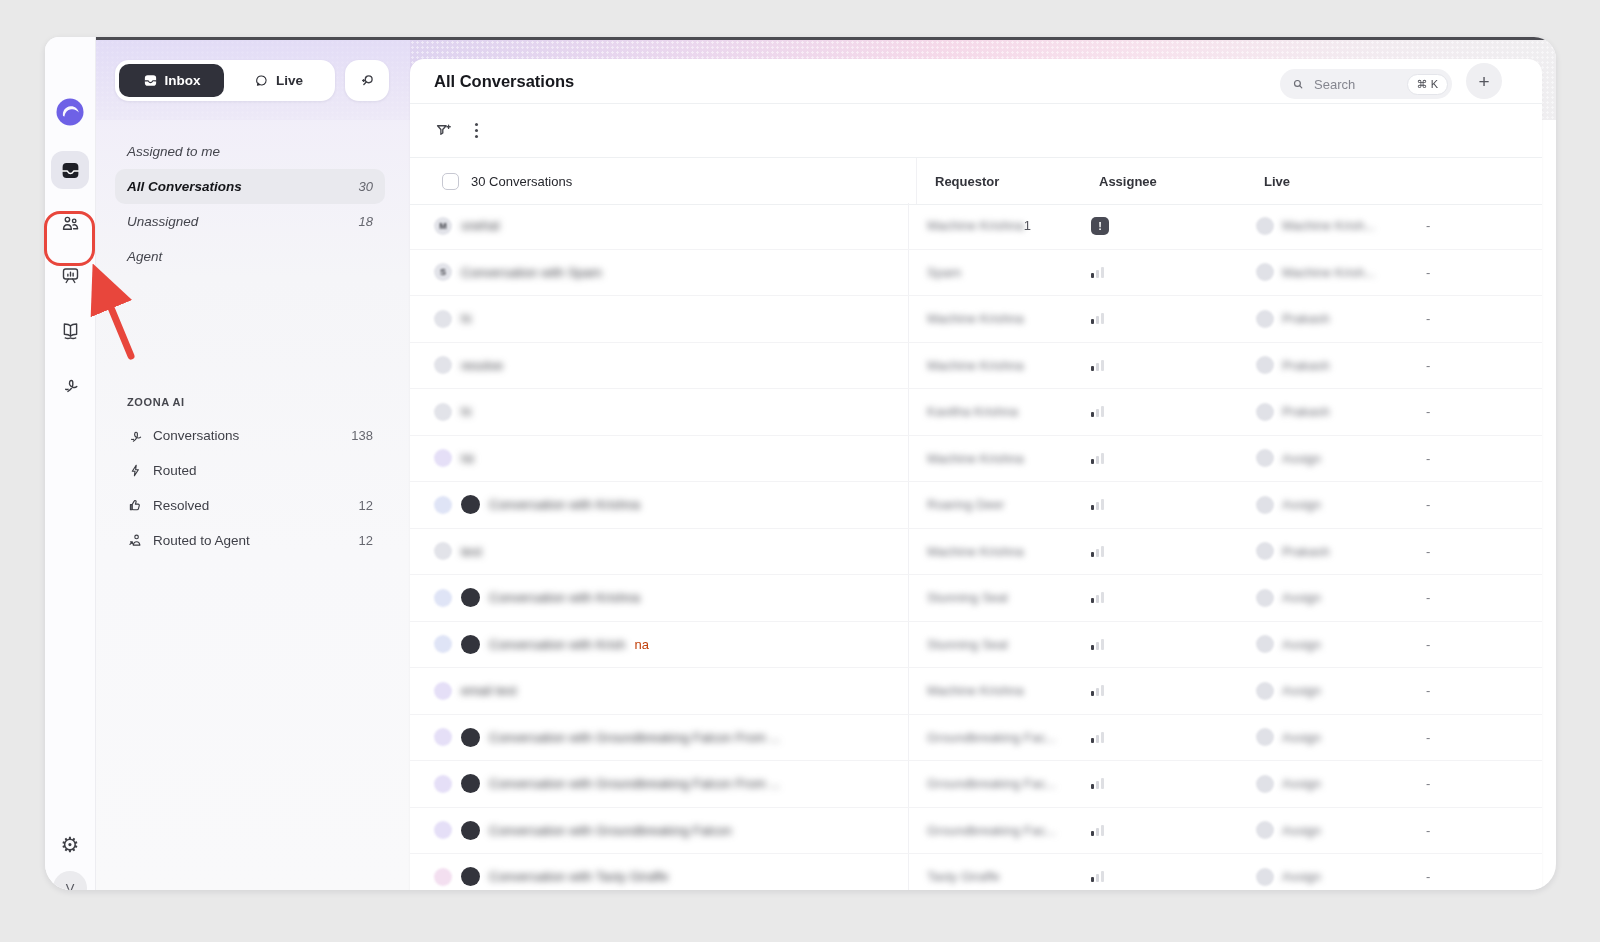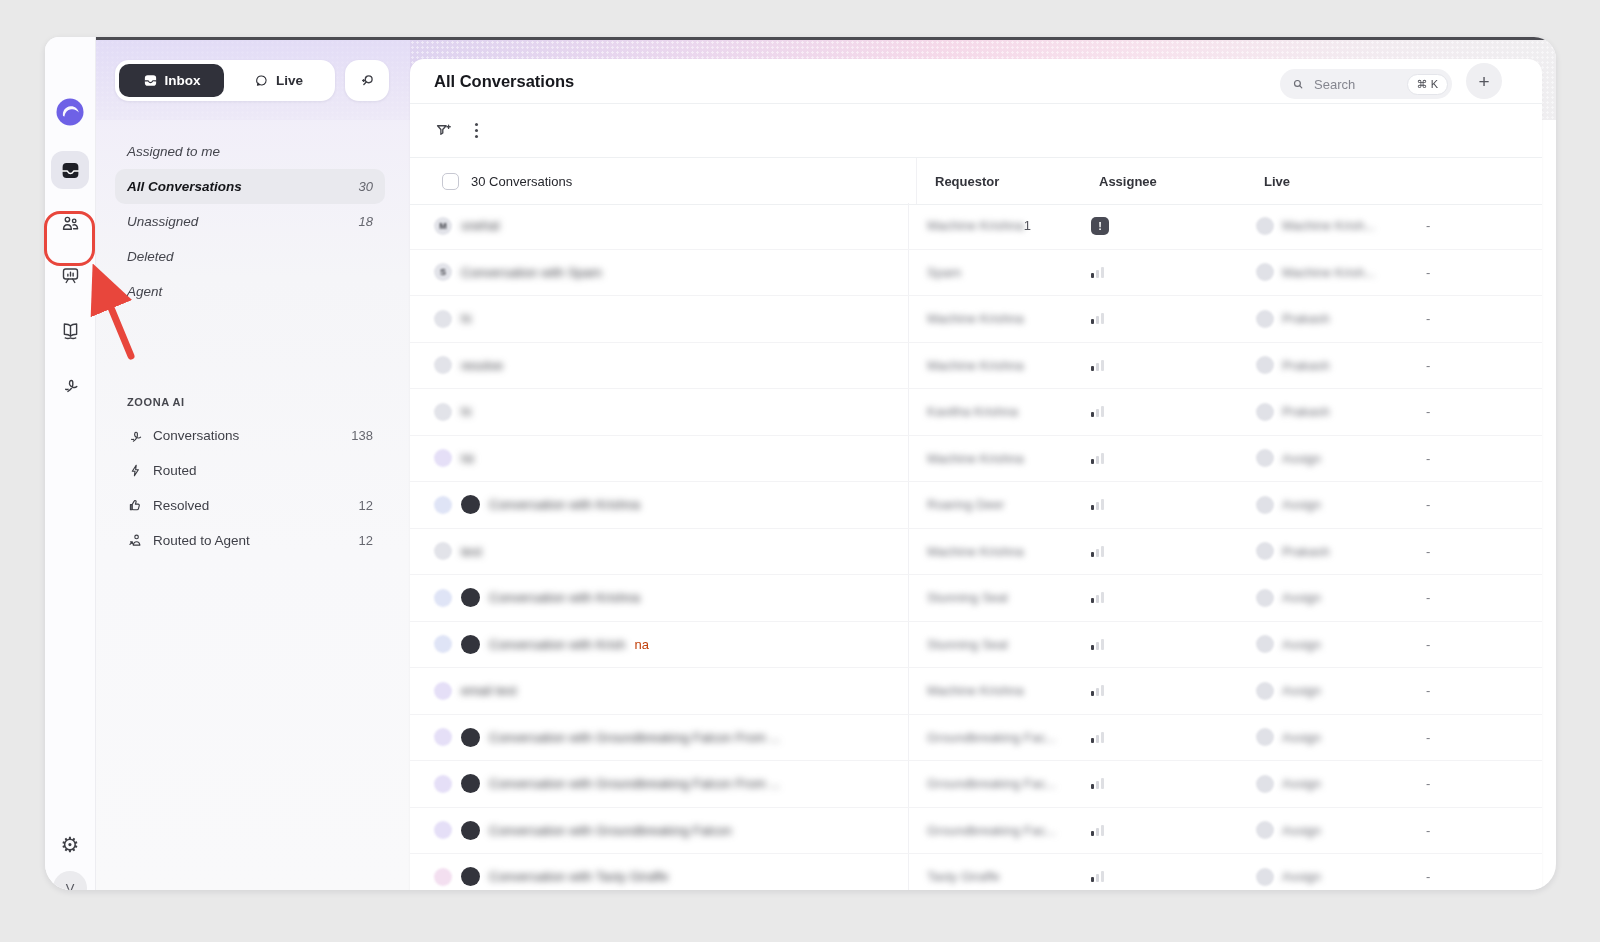--- a/index.html
+++ b/index.html
@@ -209,24 +209,20 @@
         </div>
         <div class="nav-item active">
           <span>All Conversations</span>
           <span class="count">30</span>
         </div>
         <div class="nav-item">
           <span>Unassigned</span>
           <span class="count">18</span>
         </div>
         <div class="nav-item">
-          <span>Deleted</span>
-          <span class="count"></span>
-        </div>
-        <div class="nav-item">
           <span>Agent</span>
           <span class="count"></span>
         </div>
       </div>
 
       <div class="section-title">ZOONA AI</div>
 
       <div class="ai-nav">
         <div class="ai-item">
           <svg class="stroke" viewBox="0 0 24 24">

